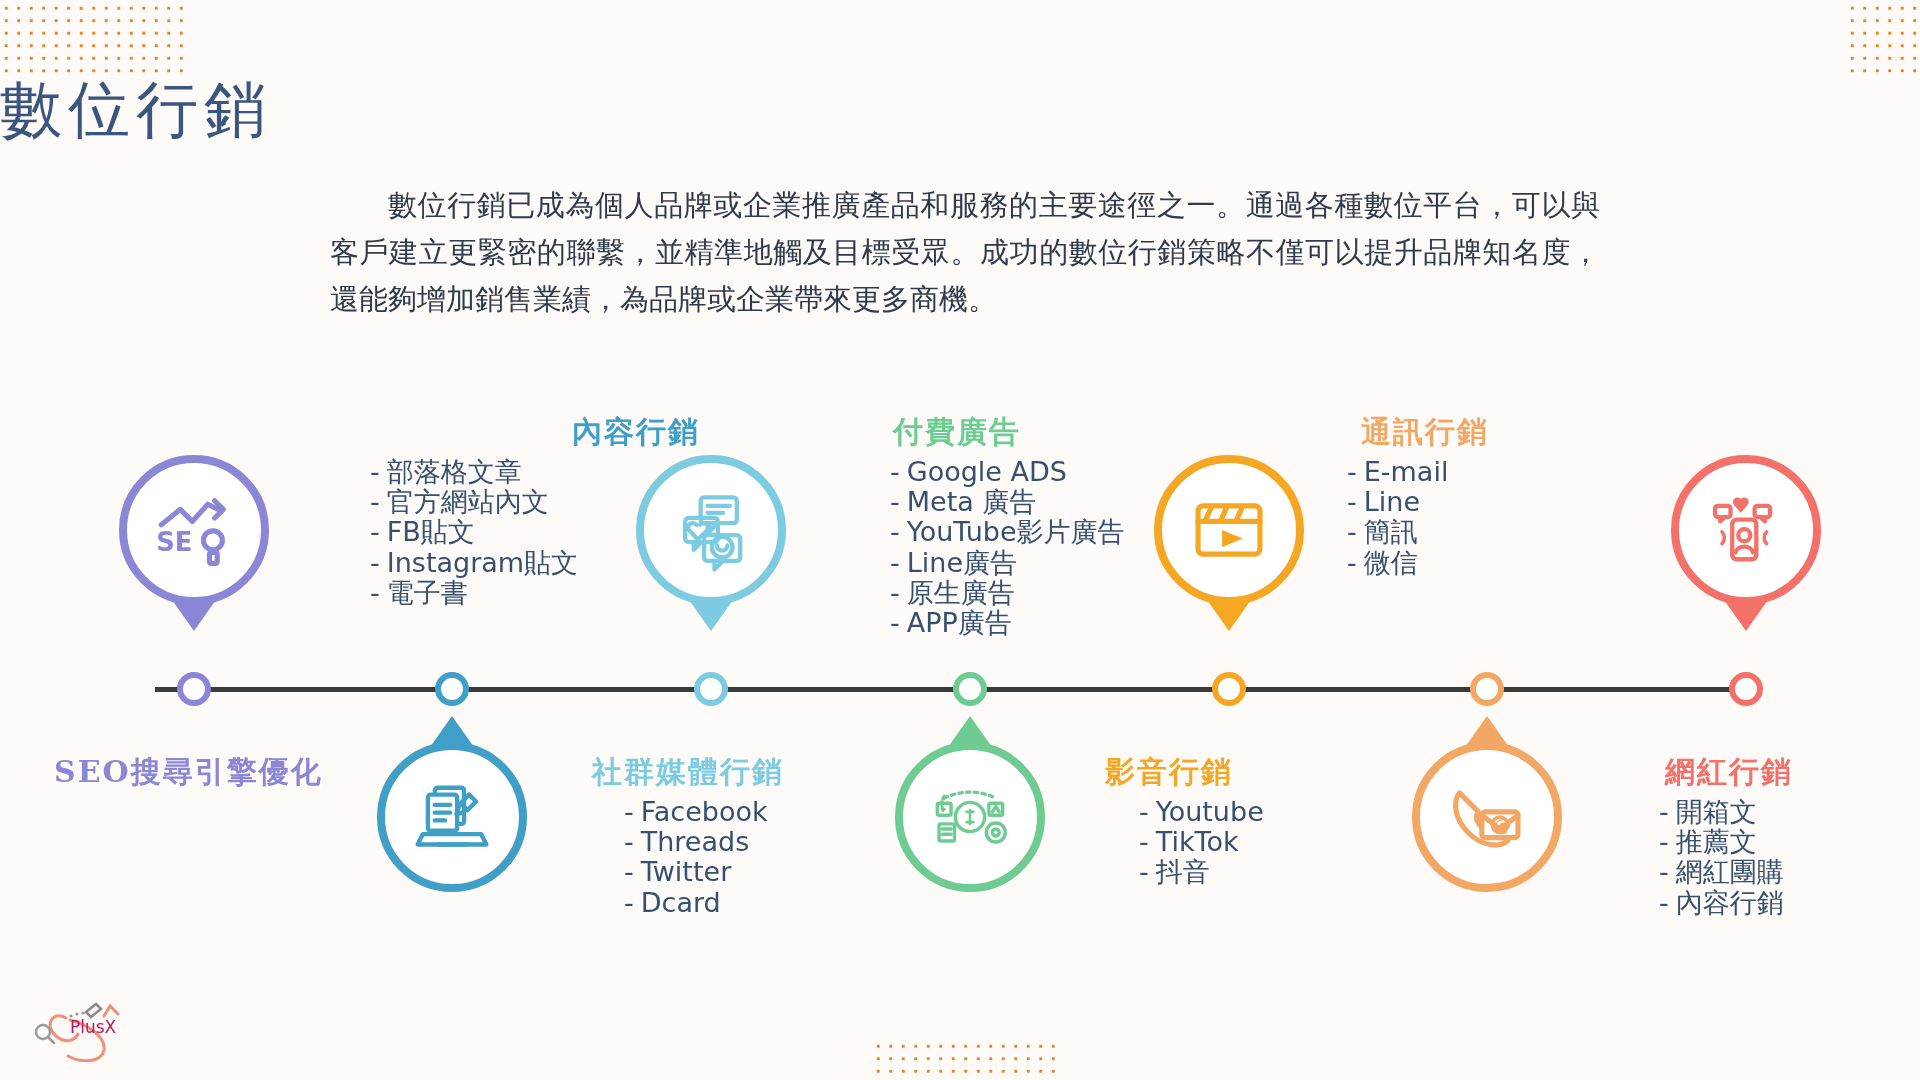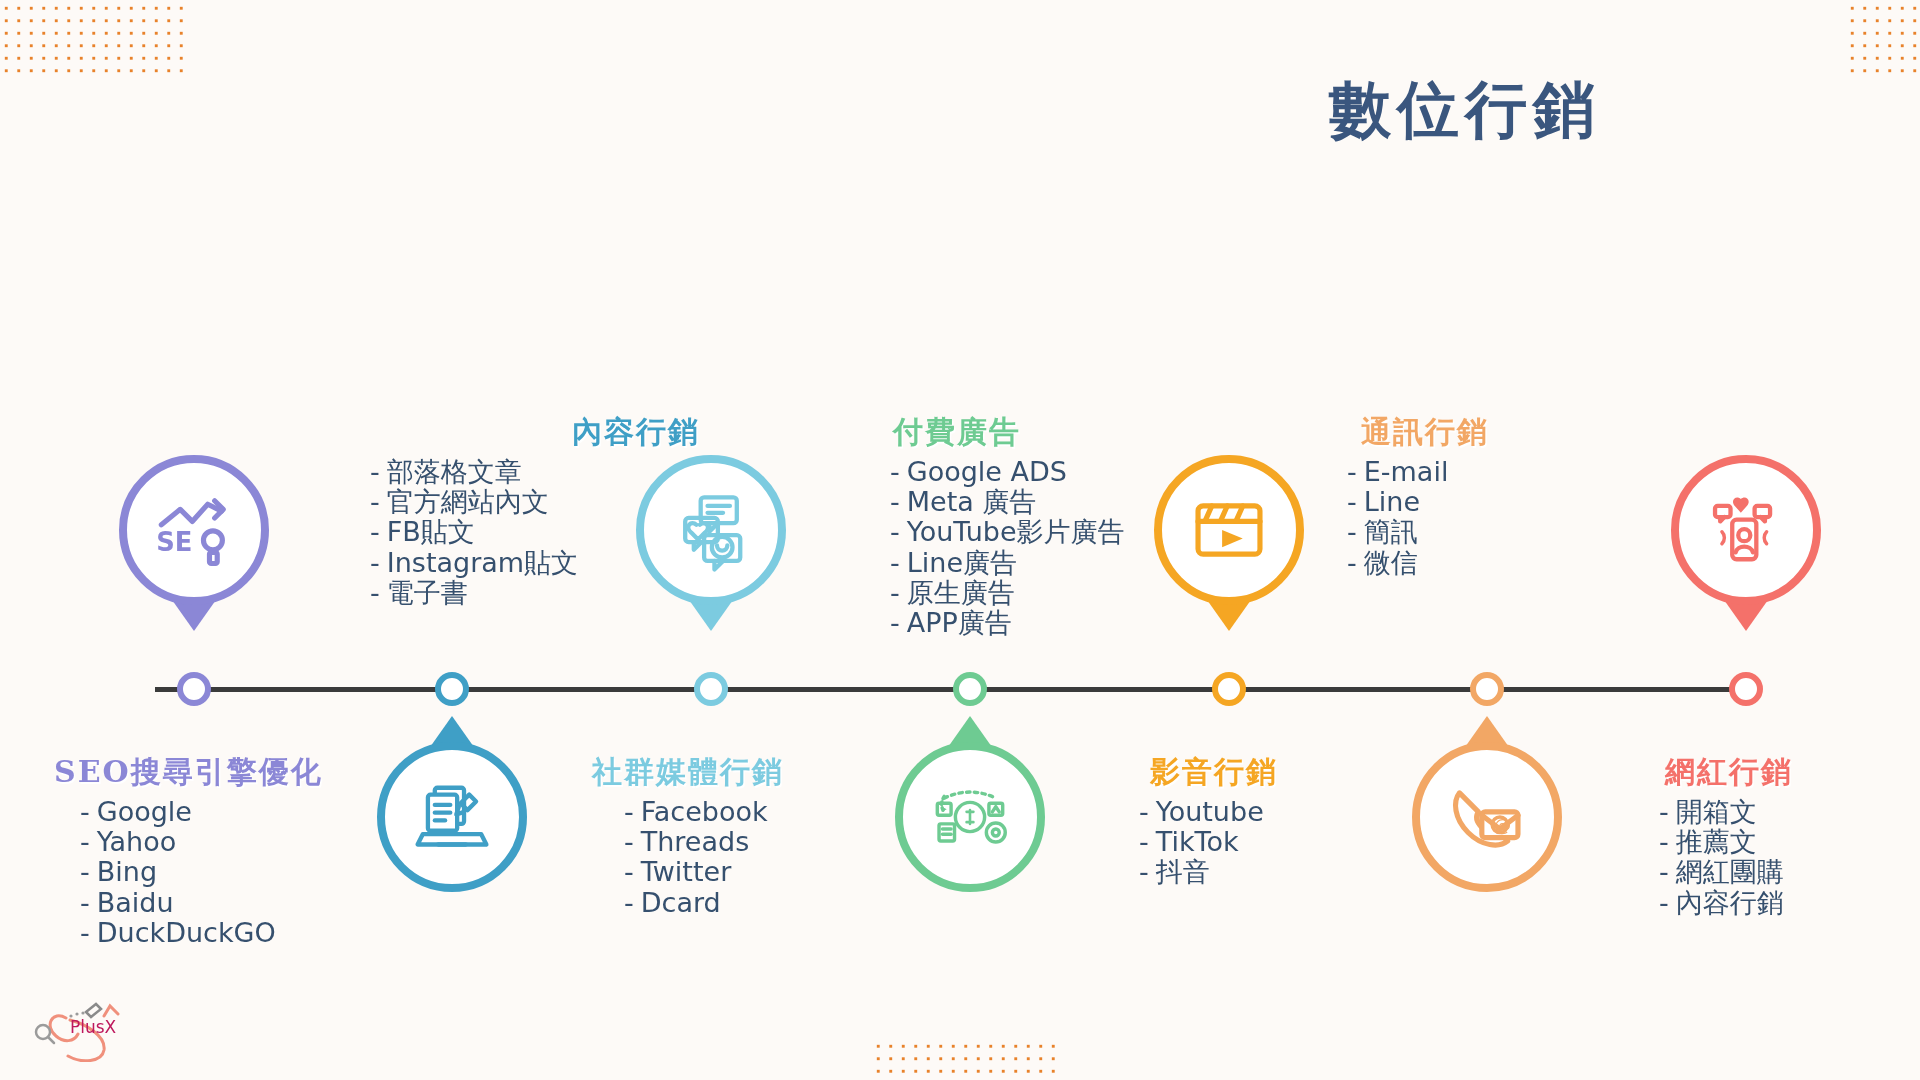--- a/index.html
+++ b/index.html
@@ -18,23 +18,23 @@
     background-size: 12.5px 12.5px;
     background-position: 0 0;
   }
   .dots.tl { left: 0; top: 2px; width: 186px; height: 76px; }
   .dots.tr { right: 0; top: 2px; width: 74px; height: 76px; }
   .dots.bm { left: 872px; bottom: 6px; width: 190px; height: 34px; }
 
   
   .page-title {
     position: absolute; top: 68px; left: 0; width: 1601px;
-    text-align: right;
+    text-align: left;
     font-family: "DejaVu Serif", "Liberation Serif", serif;
-    font-weight: 700;
+    font-weight: 400;
     font-size: 62px;
     letter-spacing: 6px;
     color: #3a567e;
   }
   .intro {
     position: absolute; top: 182px; left: 330px; width: 1270px;
     font-size: 29px;
     line-height: 1.62;
     color: #2f3b4c;
     text-align: justify;
@@ -108,20 +108,21 @@
 </head>
 <body>
 
 <div id="stage">
 
   <div class="dots tl"></div>
   <div class="dots tr"></div>
   <div class="dots bm"></div>
 
   <div class="page-title">數位行銷</div>
+  <div class="intro">數位行銷已成為個人品牌或企業推廣產品和服務的主要途徑之一。通過各種數位平台，可以與客戶建立更緊密的聯繫，並精準地觸及目標受眾。成功的數位行銷策略不僅可以提升品牌知名度，還能夠增加銷售業績，為品牌或企業帶來更多商機。</div>
 
   <div class="timeline-line"></div>
 
   <div class="node" style="left: 194px; border-color: rgb(139, 135, 214);"></div>
   <div class="node" style="left: 452px; border-color: rgb(63, 159, 198);"></div>
   <div class="node" style="left: 711px; border-color: rgb(124, 203, 224);"></div>
   <div class="node" style="left: 970px; border-color: rgb(110, 203, 146);"></div>
   <div class="node" style="left: 1229px; border-color: rgb(245, 166, 35);"></div>
   <div class="node" style="left: 1487px; border-color: rgb(242, 167, 101);"></div>
   <div class="node" style="left: 1746px; border-color: rgb(244, 113, 106);"></div>
@@ -250,27 +251,20 @@
           <path d="M44 48 l21 16 l21 -16"></path>
           <circle cx="65" cy="59" r="9" fill="none" stroke-width="4"></circle>
           <text x="58" y="66" font-size="20" fill="#f2a765" stroke="none" font-family="DejaVu Sans, sans-serif">@</text>
         </svg>
       </span>
     </div>
   </div>
 
   <div class="block indent" style="left:46px; top:752px;">
     <div class="heading" style="color:#8b87d6; margin-left:8px;">SEO搜尋引擎優化</div>
-    <ul>
-      <li><span class="dash">-</span><span>Google</span></li>
-      <li><span class="dash">-</span><span>Yahoo</span></li>
-      <li><span class="dash">-</span><span>Bing</span></li>
-      <li><span class="dash">-</span><span>Baidu</span></li>
-      <li><span class="dash">-</span><span>DuckDuckGO</span></li>
-    </ul>
   </div>
 
   <div class="block" style="left:370px; top:412px;">
     <div class="heading" style="color:#3f9fc6; margin-left:14px;text-align:right;">內容行銷</div>
     <ul>
       <li><span class="dash">-</span><span>部落格文章</span></li>
       <li><span class="dash">-</span><span>官方網站內文</span></li>
       <li><span class="dash">-</span><span>FB貼文</span></li>
       <li><span class="dash">-</span><span>Instagram貼文</span></li>
       <li><span class="dash">-</span><span>電子書</span></li>
@@ -293,21 +287,21 @@
       <li><span class="dash">-</span><span>Google  ADS</span></li>
       <li><span class="dash">-</span><span>Meta 廣告</span></li>
       <li><span class="dash">-</span><span>YouTube影片廣告</span></li>
       <li><span class="dash">-</span><span>Line廣告</span></li>
       <li><span class="dash">-</span><span>原生廣告</span></li>
       <li><span class="dash">-</span><span>APP廣告</span></li>
     </ul>
   </div>
 
   <div class="block indent" style="left:1105px; top:752px;">
-    <div class="heading" style="color:#f5a623; margin-left:45px;">影音行銷</div>
+    <div class="heading" style="color:#f5a623; ">影音行銷</div>
     <ul>
       <li><span class="dash">-</span><span>Youtube</span></li>
       <li><span class="dash">-</span><span>TikTok</span></li>
       <li><span class="dash">-</span><span>抖音</span></li>
     </ul>
   </div>
 
   <div class="block" style="left:1347px; top:412px;">
     <div class="heading" style="color:#f2a765; margin-left:14px;">通訊行銷</div>
     <ul>

